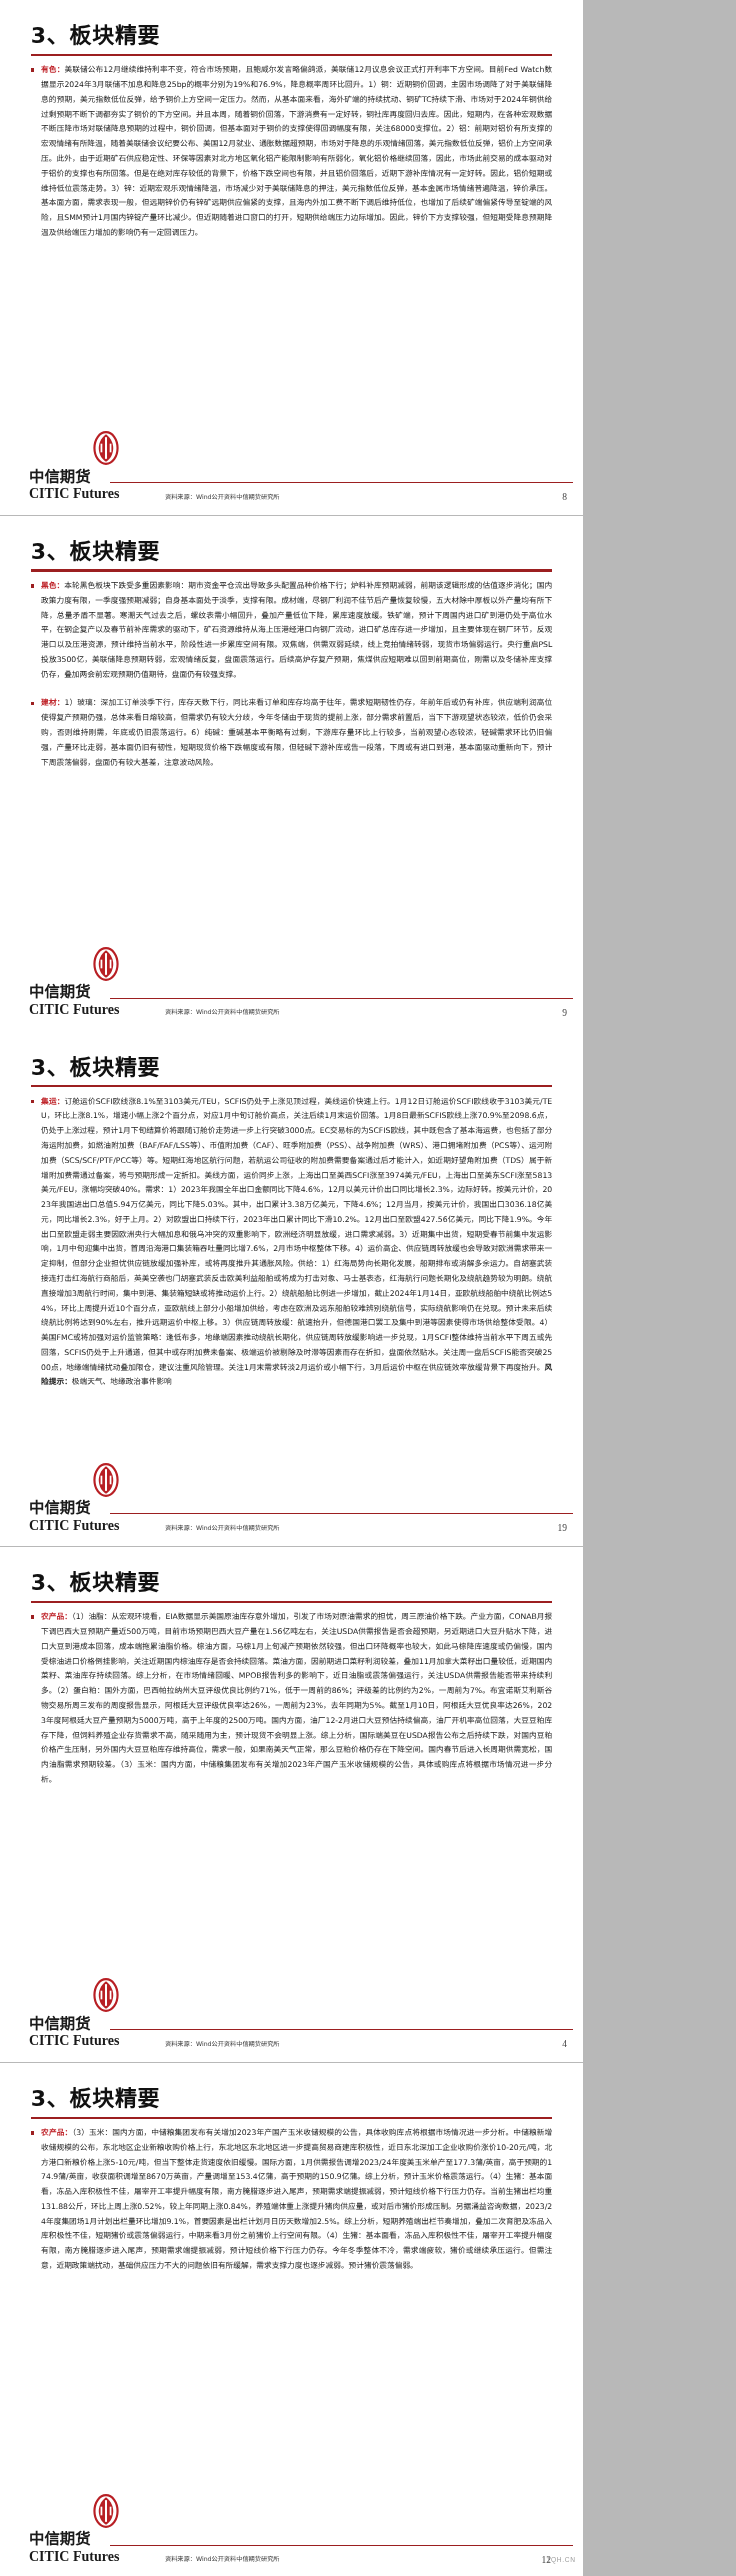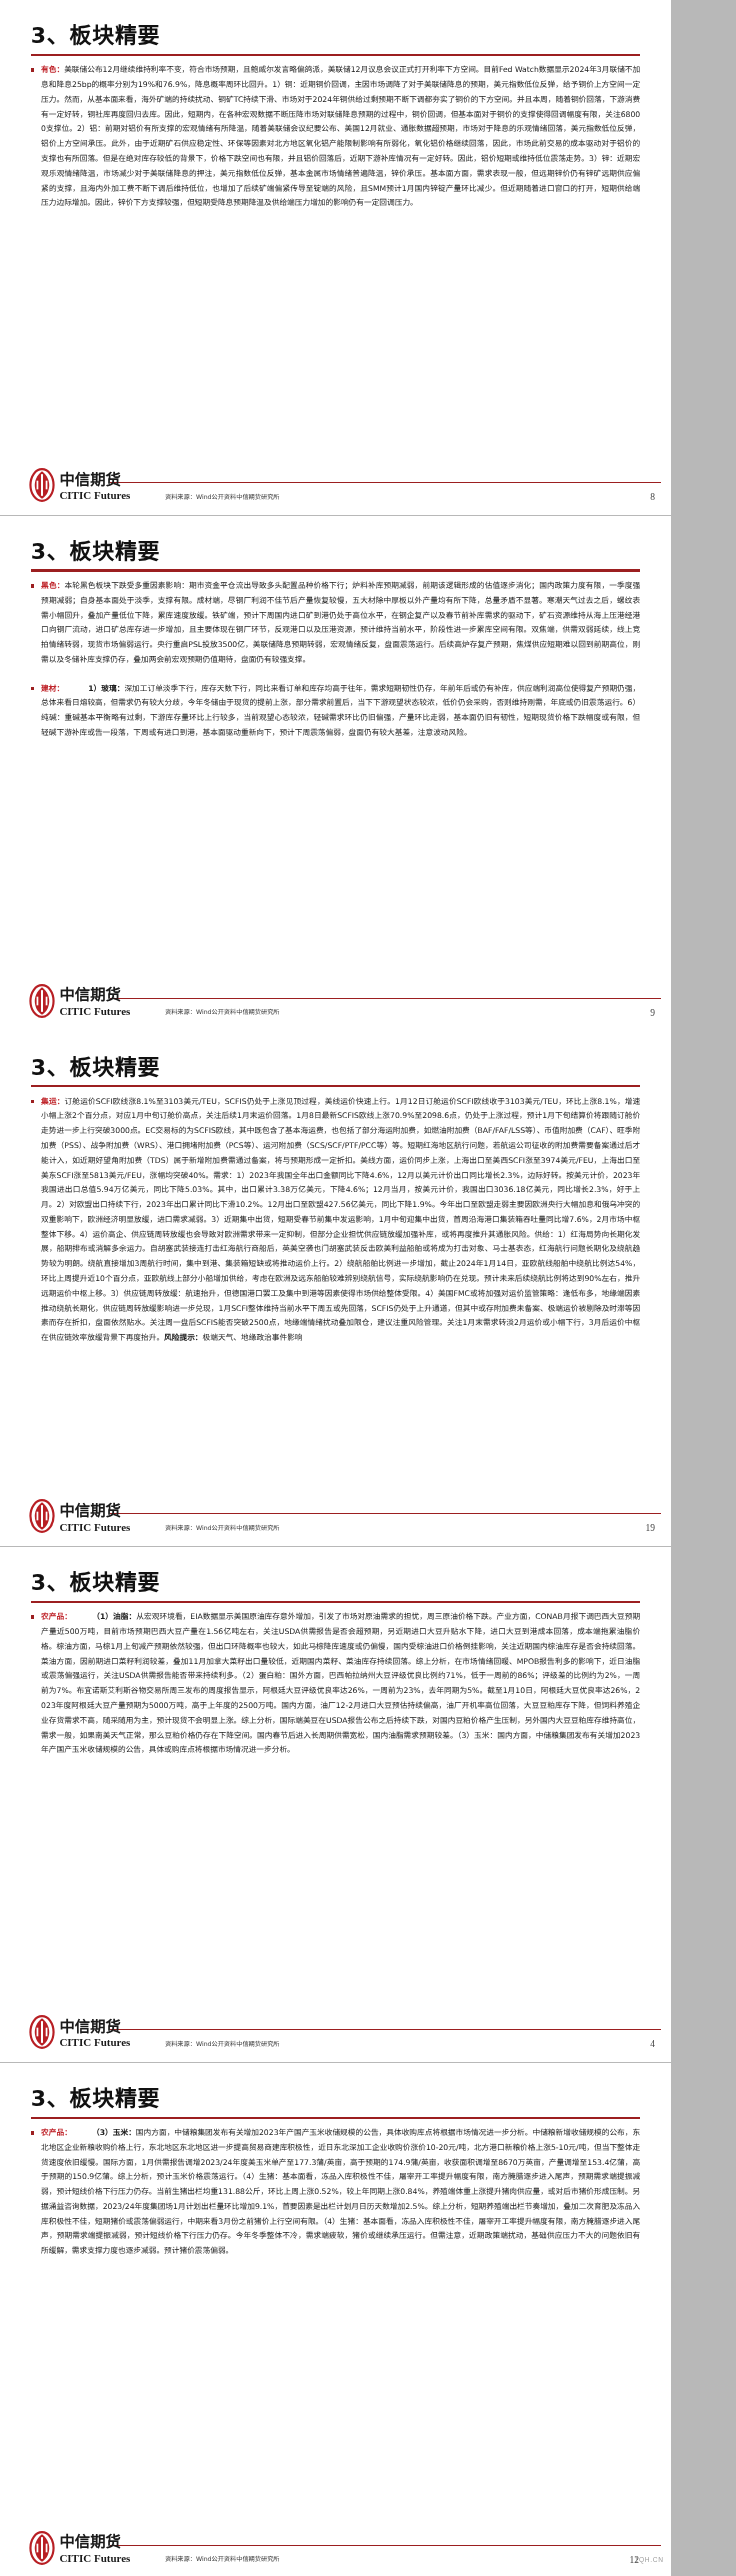--- a/index.html
+++ b/index.html
@@ -1,21 +1,21 @@
 <!DOCTYPE html>
 <html lang="zh-CN" style="font-size:11.7px"><head>
 <meta charset="utf-8">
 <title>中信期货 - 板块精要</title>
 <style>
   html,body{margin:0;padding:0;background:#b8b8b8;}
   body{font-family:"DejaVu Sans","Liberation Sans",sans-serif;}
   .doc{width:737px;margin:0 auto;background:#b8b8b8;}
   .slide{
     position:relative;
-    width:671px;
+    width:583px;
     height:515px;
     background:#ffffff;
     box-sizing:border-box;
     overflow:hidden;
     margin:0 0 0.7px 0;
   }
   .slide-inner{
     position:absolute;
     left:0;top:0;right:0;bottom:0;
     padding:13px 20.5px 0 20.5px;
@@ -47,52 +47,53 @@
   .bullet-para{position:relative;padding-left:10.3px;}
   .bullet-sq{
     position:absolute;
     left:0;top:5.1px;
     width:3.7px;height:3.7px;
     background:#9c1f20;
     display:inline-block;
   }
   .cat{color:#c0272d;font-weight:bold;}
   .lead{font-weight:normal;color:#1a1a1a;}
-  .sub{font-weight:bold;color:#1a1a1a;margin-left:24px;}
+  .sub{font-weight:normal;color:#1a1a1a;}
   .emph{font-weight:bold;}
   
   .footer{
     position:absolute;
     left:0;right:0;bottom:13px;
     height:42px;
   }
   .logo-wrap{
     position:absolute;
     left:29px;bottom:0;
     display:flex;
     align-items:flex-end;
     gap:4.4px;
+    flex-direction:column;
   }
   .logo-mark{
     width:26px;height:34px;
     position:relative;
     flex:0 0 auto;
   }
   .logo-txt{
     display:flex;flex-direction:column;
     line-height:1;
     margin-bottom:0.7px;
   }
   .logo-cn{
     font-size:15.4px;font-weight:bold;color:#1a1a1a;
     letter-spacing:0px;
     font-family:"DejaVu Sans","Liberation Sans",sans-serif;
   }
   .logo-en{
-    font-size:11px;font-weight:bold;color:#1a1a1a;
+    font-size:14px;font-weight:bold;color:#1a1a1a;
     letter-spacing:0px;margin-top:2.2px;
     font-family:"Liberation Serif","DejaVu Serif",serif;
   }
   .footer-rule{
     position:absolute;
     left:110px;right:10.3px;bottom:19px;
     height:1.2px;
     background:#9c1f20;
   }
   .footer-src{

